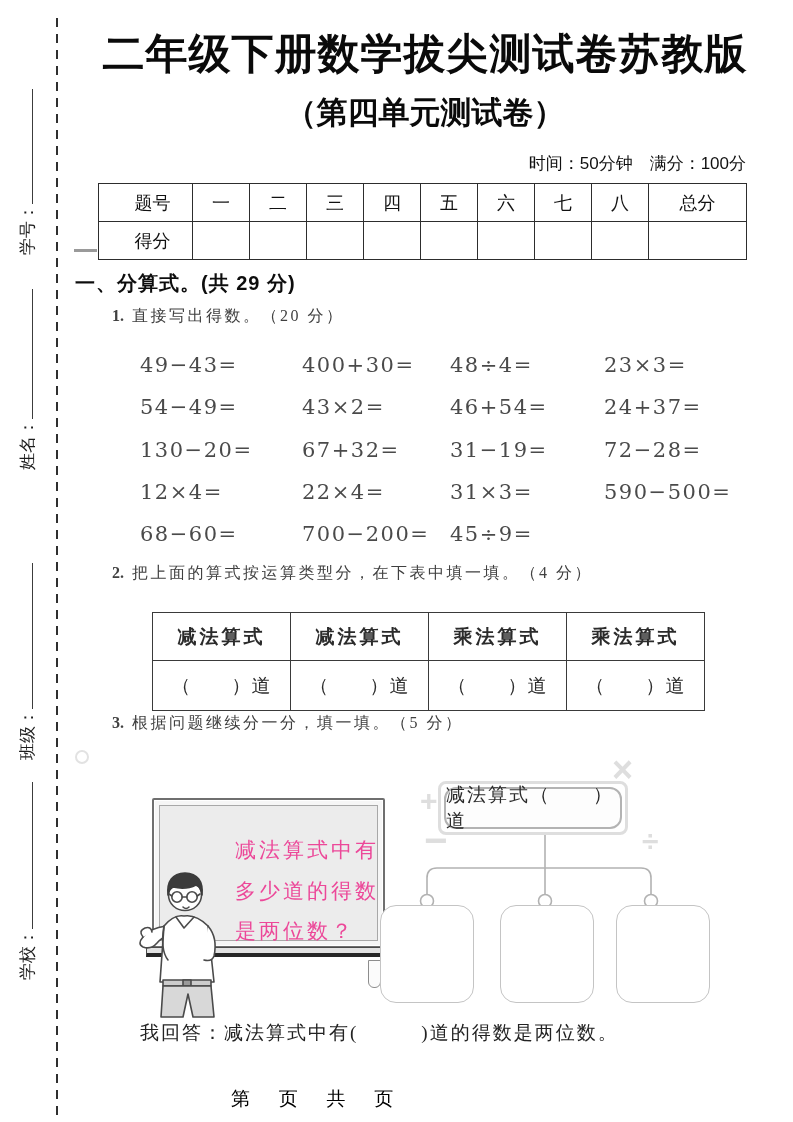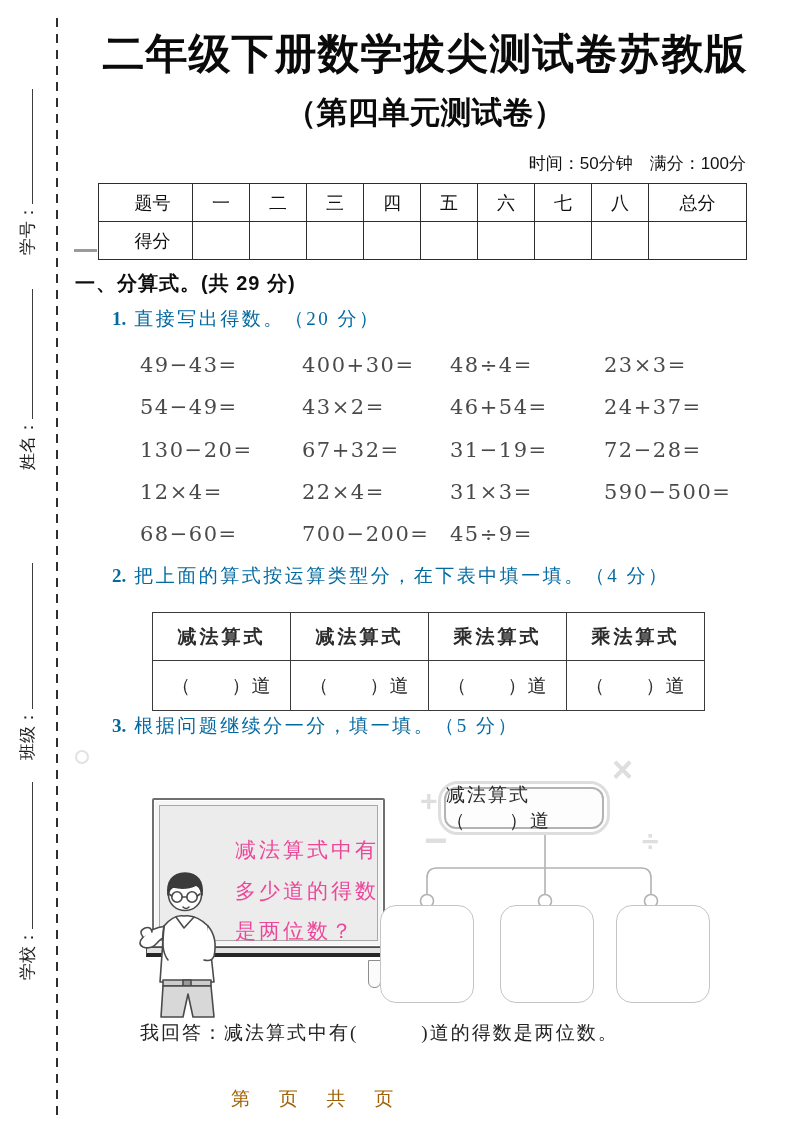--- a/index.html
+++ b/index.html
@@ -35,21 +35,21 @@
 
   
   .score-table { position:absolute; top:183px; left:98px; border-collapse:collapse; table-layout:fixed;
                  font-family:"Liberation Sans", sans-serif; font-size:18px; color:#111; }
   .score-table td { border:1.6px solid #2d2d2d; height:38px; text-align:center; vertical-align:middle; }
   .score-table .c0 { width:94px;padding-left:14px; } .score-table .c  { width:57px; } .score-table .c9 { width:98px; }
 
   
   .section-heading { position:absolute; top:270px; left:75px;
       font-family:"Liberation Sans", sans-serif; font-weight:800; font-size:20px; letter-spacing:1px; color:#0d0d0d; }
-  .qline { position:absolute; left:112px; font-size:19px; letter-spacing:2.5px; color:#0369a1; white-space:nowrap; }
+  .qline { position:absolute; left:112px; font-size:16px; letter-spacing:2.5px; color:#404040; white-space:nowrap; }
   .qnum { font-weight:bold; letter-spacing:0; margin-right:8px; font-family:"Liberation Serif", serif; }
   .q1 { top:306px; } .q2 { top:563px; } .q3 { top:713px; }
 
   
   .eq-grid { position:absolute; top:344px; left:140px; display:grid;
              grid-template-columns:162px 148px 154px auto; grid-auto-rows:42.3px; align-items:center; }
   .eq { font-family:"DejaVu Serif", serif; font-size:21px; letter-spacing:1.5px; color:#4a4a4a; white-space:nowrap; }
 
   
   .cat-table { position:absolute; top:612px; left:152px; border-collapse:collapse; table-layout:fixed; color:#2b2b2b; }
@@ -63,39 +63,39 @@
                  border:2px solid #6f6f6f; background:#f6f6f6; border-radius:2px;
                  box-shadow:inset 0 0 0 1px #fff; }
   .board-inner { position:absolute; left:5px; top:5px; right:5px; bottom:5px; border:1px solid #a8a8a8; background:#ececec; }
   .board-text { position:absolute; left:160px; top:80px; font-size:21px; letter-spacing:3px; line-height:40.5px; color:#ec4899; white-space:nowrap; }
   .board-tray { position:absolute; left:71px; top:197px; width:246px; height:10px;
                 background:#e2e2e2; border:1px solid #4a4a4a; border-bottom:4px solid #262626; }
   .board-leg { position:absolute; left:293px; top:210px; width:13px; height:28px;
                background:#fbfbfb; border:1.5px solid #8d8d8d; border-radius:0 0 6px 6px; }
   .teacher { position:absolute; left:55px; top:112px; }
 
-  .flow-top-outer { position:absolute; left:363px; top:31px; width:172px; height:54px;
-                    border:3px solid #dedede; border-radius:20px; background:#fff; padding:3px; }
+  .flow-top-outer { position:absolute; left:363px; top:31px; width:190px; height:54px;
+                    border:3px solid #dedede; border-radius:8px; background:#fff; padding:3px; }
   .flow-top-inner { width:100%; height:100%; border:2px solid #b3b3b3; border-radius:12px;
                     display:flex; align-items:center; justify-content:center;
                     font-size:19px; letter-spacing:2px; color:#2b2b2b; background:#fdfdfd; }
   .deco { position:absolute; font-family:"Liberation Sans", sans-serif; font-weight:900; color:#dedede; line-height:1; }
   .deco-plus   { left:345px; top:36px;  font-size:30px; }
   .deco-times  { left:537px; top:2px;   font-size:36px; }
   .deco-minus  { left:349px; top:70px;  font-size:40px; }
   .deco-divide { left:567px; top:76px;  font-size:30px; }
   .deco-circle { left:458px; top:3px; width:14px; height:14px; border:2px solid #e2e2e2; border-radius:50%; background:#fff; }
   .flow-svg { position:absolute; left:0; top:0; }
   .flow-box { position:absolute; top:155px; width:94px; height:98px; background:#fff;
               border:1.6px solid #c4c4c4; border-radius:16px; }
   .fb1 { left:305px; } .fb2 { left:425px; } .fb3 { left:541px; }
 
   .answer-line { position:absolute; top:1020px; left:140px; font-size:19px; letter-spacing:2px; color:#222; white-space:nowrap; }
   .footer { position:absolute; top:1086px; left:0; width:630px; text-align:center;
-            font-size:19px; letter-spacing:6px; word-spacing:12px; color:#a16207; }
+            font-size:19px; letter-spacing:6px; word-spacing:12px; color:#000000; }
 </style>
 </head>
 <body>
 
 <div class="page">
 
   <div class="binding-line"></div>
   <div class="fold-mark"></div>
   <div class="sidebar-rot">
     <span class="sb-field sb-school"><span>学校：</span><span class="blank-line"></span></span>

